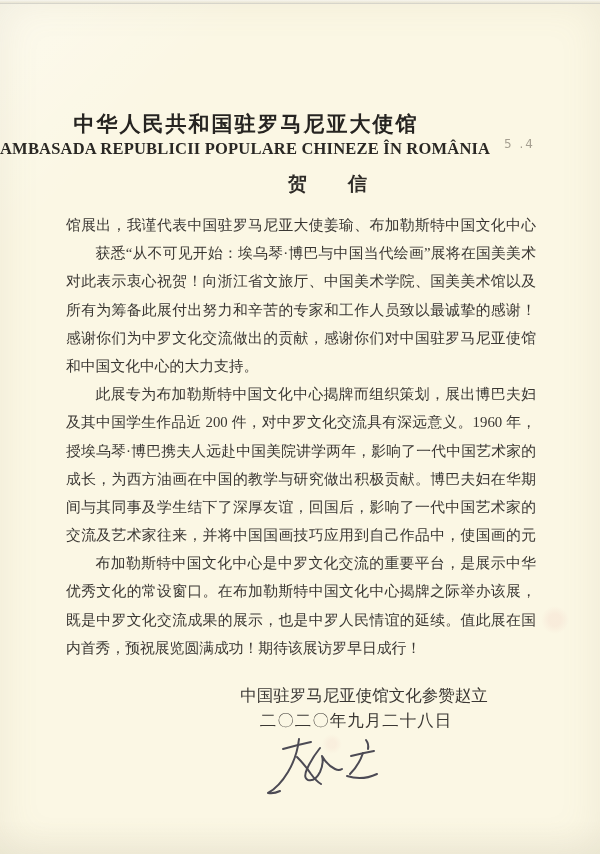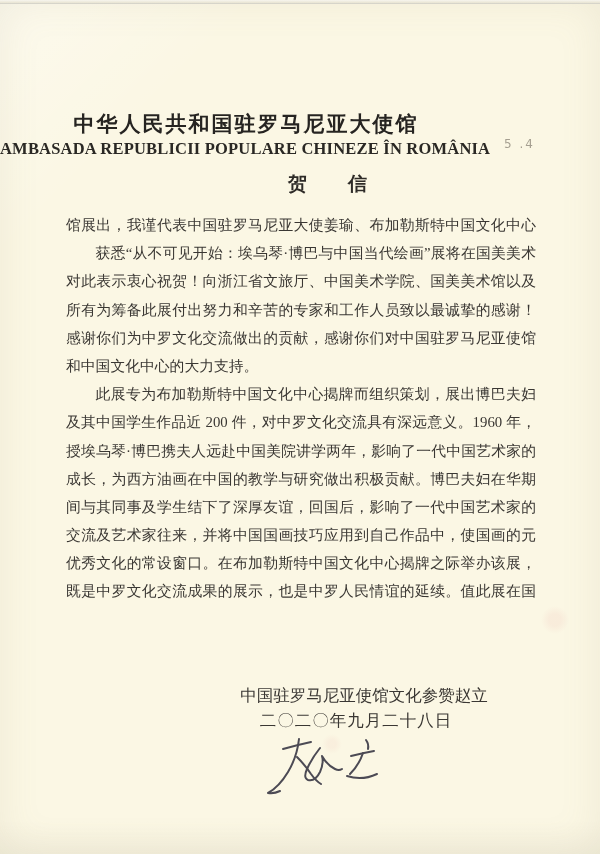--- a/index.html
+++ b/index.html
@@ -95,22 +95,24 @@
     </section>
     <section>
       <div class="line opening">此展专为布加勒斯特中国文化中心揭牌而组织策划，展出博巴夫妇</div>
       <div class="line">及其中国学生作品近 200 件，对中罗文化交流具有深远意义。1960 年，</div>
       <div class="line">授埃乌琴·博巴携夫人远赴中国美院讲学两年，影响了一代中国艺术家的</div>
       <div class="line">成长，为西方油画在中国的教学与研究做出积极贡献。博巴夫妇在华期</div>
       <div class="line">间与其同事及学生结下了深厚友谊，回国后，影响了一代中国艺术家的</div>
       <div class="line">交流及艺术家往来，并将中国国画技巧应用到自己作品中，使国画的元</div>
     </section>
     <section>
+      <div class="line opening">布加勒斯特中国文化中心是中罗文化交流的重要平台，是展示中华</div>
       <div class="line">优秀文化的常设窗口。在布加勒斯特中国文化中心揭牌之际举办该展，</div>
       <div class="line">既是中罗文化交流成果的展示，也是中罗人民情谊的延续。值此展在国</div>
+      <div class="line closing">内首秀，预祝展览圆满成功！期待该展访罗早日成行！</div>
     </section>
   </main>
 
   <div class="signer-line">中国驻罗马尼亚使馆文化参赞赵立</div>
   <div class="date-line">二〇二〇年九月二十八日</div>
 
   <div class="handwritten" role="img" aria-label="赵立">
     <svg width="180" height="90" viewBox="0 0 180 90">
       <g fill="none" stroke="#3e3c48" stroke-width="2" stroke-linecap="round" stroke-linejoin="round" opacity="0.92">
 

